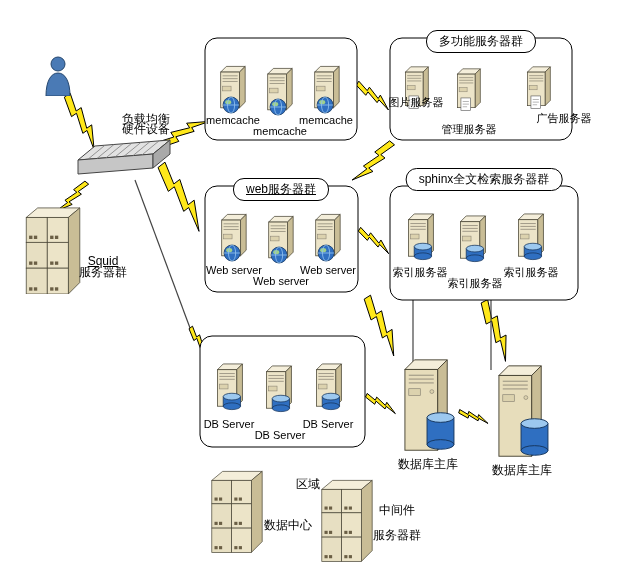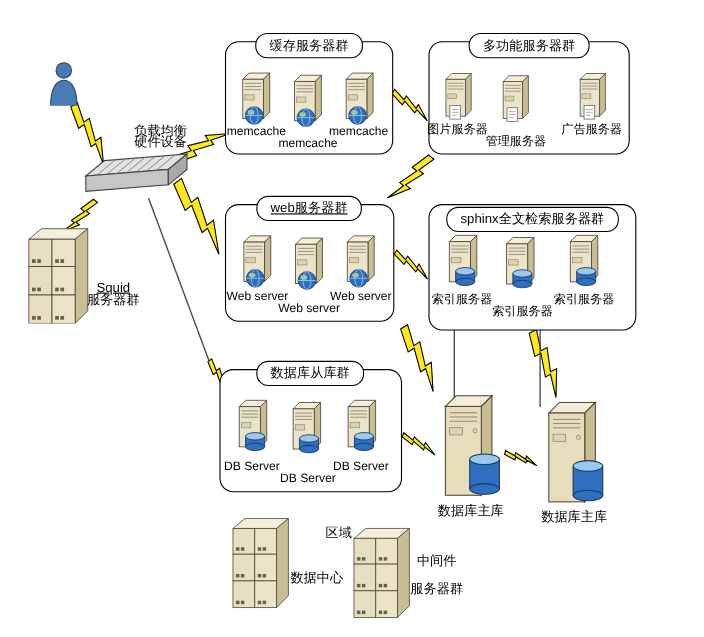--- a/index.html
+++ b/index.html
@@ -206,39 +206,37 @@
       <use href="#sym-tower-db" x="311" y="362" width="34" height="50"></use>
 
       <use href="#sym-big-tower-db" x="397" y="356" width="62" height="100"></use>
       <use href="#sym-big-tower-db" x="491" y="362" width="62" height="100"></use>
 
       <use href="#sym-server-stack" x="210" y="468" width="54" height="86"></use>
       <use href="#sym-server-stack" x="320" y="478" width="54" height="84"></use>
     </g>
   </svg>
 
-  <div class="pill" style="left:281px;top:30px;">缓存服务器群</div>
   <div class="pill" style="left:481px;top:30px;text-align:center;">多功能服务器群</div>
   <div class="pill" style="left:281px;top:178px;text-decoration:underline;">web服务器群</div>
-  <div class="pill" style="left:484px;top:188px;">sphinx全文检索服务器群</div>
-  <div class="pill" style="left:282px;top:328px;">数据库从库群</div>
+  <div class="pill" style="left:484px;top:168px;">sphinx全文检索服务器群</div>
 
   <div class="lbl" style="left:146px;top:113px;">负载均衡</div>
   <div class="lbl" style="left:146px;top:123px;">硬件设备</div>
 
   <div class="lbl" style="left:103px;top:255px;text-decoration:underline;">Squid</div>
   <div class="lbl" style="left:103px;top:266px;">服务器群</div>
 
   <div class="lbl small" style="left:233px;top:114px;">memcache</div>
   <div class="lbl small" style="left:280px;top:125px;">memcache</div>
   <div class="lbl small" style="left:326px;top:114px;">memcache</div>
 
-  <div class="lbl small" style="left:416px;top:112px;">图片服务器</div>
+  <div class="lbl small" style="left:416px;top:96px;">图片服务器</div>
   <div class="lbl small" style="left:469px;top:123px;">管理服务器</div>
-  <div class="lbl small" style="left:538px;top:112px;">广告服务器</div>
+  <div class="lbl small" style="left:564px;top:112px;">广告服务器</div>
 
   <div class="lbl small" style="left:234px;top:264px;">Web server</div>
   <div class="lbl small" style="left:281px;top:275px;">Web server</div>
   <div class="lbl small" style="left:328px;top:264px;">Web server</div>
 
   <div class="lbl small" style="left:420px;top:266px;">索引服务器</div>
   <div class="lbl small" style="left:475px;top:277px;">索引服务器</div>
   <div class="lbl small" style="left:531px;top:266px;">索引服务器</div>
 
   <div class="lbl small" style="left:229px;top:418px;">DB Server</div>

